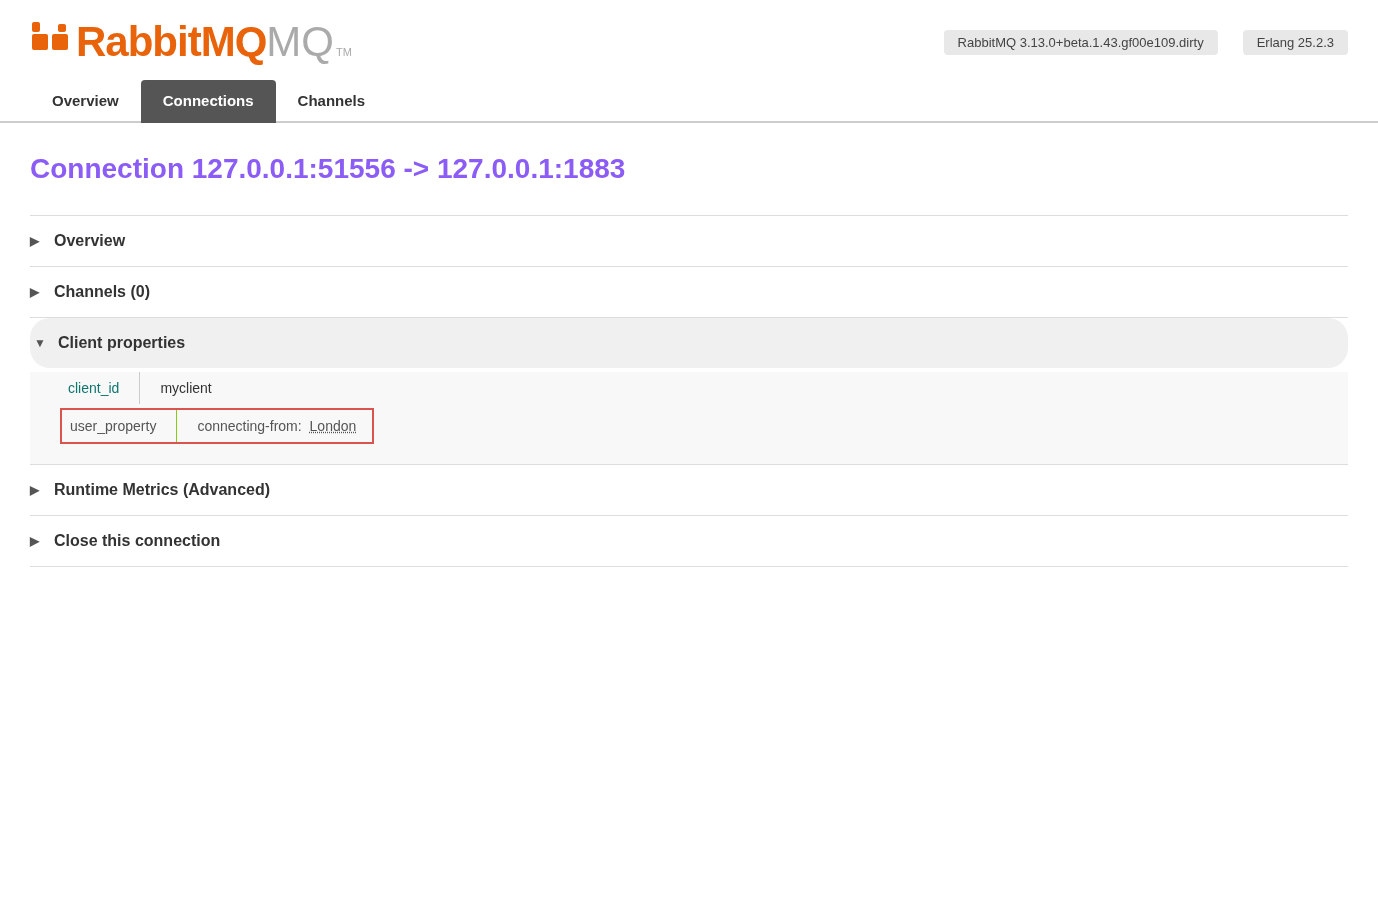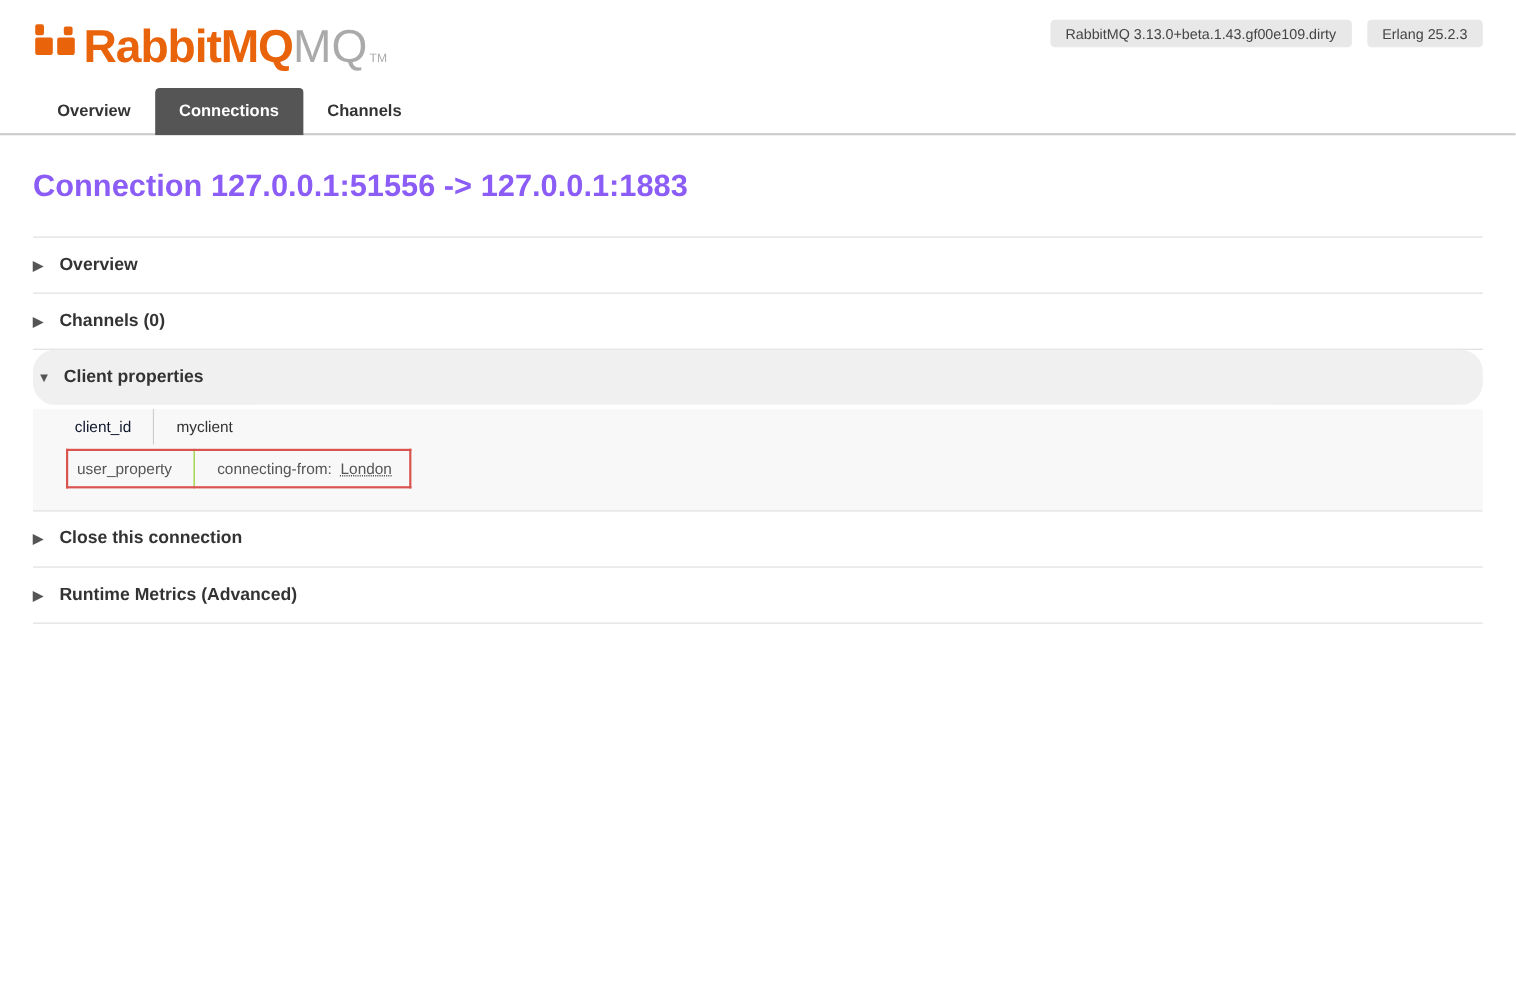--- a/index.html
+++ b/index.html
@@ -6,27 +6,27 @@
     body {
       font-family: Arial, Helvetica, sans-serif;
       font-size: 14px;
       background: #fff;
       color: #333;
     }
 
     
     .header {
       display: flex;
-      align-items: flex-start;
+      align-items: center;
       padding: 18px 30px 14px 30px;
       gap: 24px;
     }
     .version-badges {
       display: flex;
-      gap: 14px;
+      gap: 25px;
       margin-left: auto;
       align-items: center;
     }
     .version-badge {
       background: #e8e8e8;
       border-radius: 4px;
       padding: 5px 14px;
       font-size: 13px;
       color: #444;
     }
@@ -106,21 +106,21 @@
     .properties-table {
       border-collapse: collapse;
       margin-top: 4px;
     }
     .properties-table td {
       padding: 8px 16px 8px 8px;
       vertical-align: middle;
       font-size: 14px;
     }
     .properties-table .prop-key {
-      color: #0f172a;
+      color: #0f766e;
       white-space: nowrap;
       padding-right: 20px;
       border-right: 1px solid #ccc;
     }
     .properties-table .prop-val {
       padding-left: 20px;
     }
 
     .highlight-wrapper {
       border: 2px solid #d9534f;
@@ -240,26 +240,26 @@
             </td>
           </tr>
         </tbody></table>
       </div>
     </div>
   </div>
 
   <div class="section">
     <div class="section-header">
       <span class="arrow right"></span>
+      <span>Runtime Metrics (Advanced)</span>
+    </div>
+  </div>
+
+  <div class="section">
+    <div class="section-header">
+      <span class="arrow right"></span>
       <span>Close this connection</span>
     </div>
   </div>
 
-  <div class="section">
-    <div class="section-header">
-      <span class="arrow right"></span>
-      <span>Runtime Metrics (Advanced)</span>
-    </div>
-  </div>
-
   <div style="border-top:1px solid #ddd;"></div>
 
 </div>
 
 </body></html>

